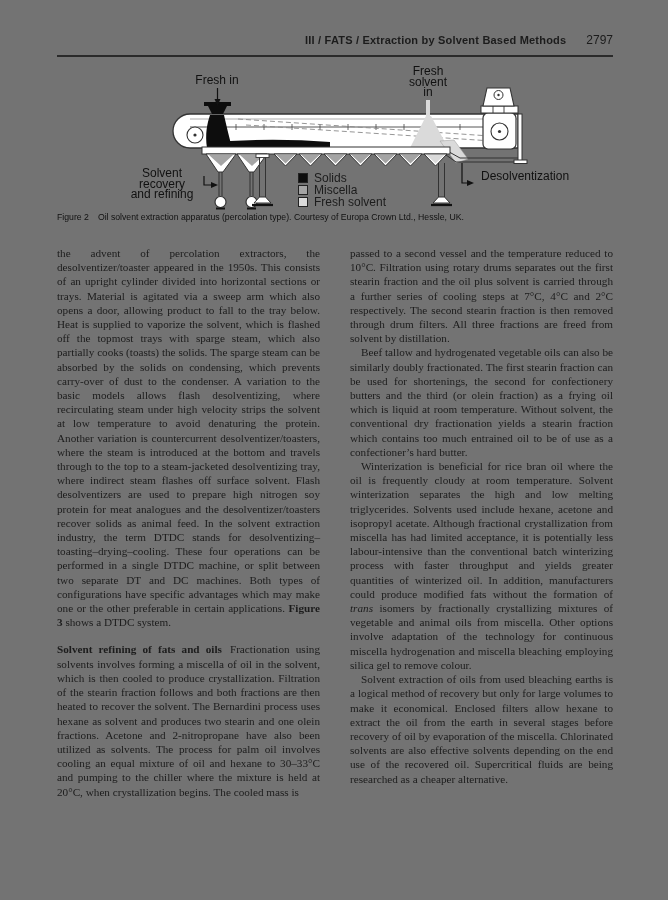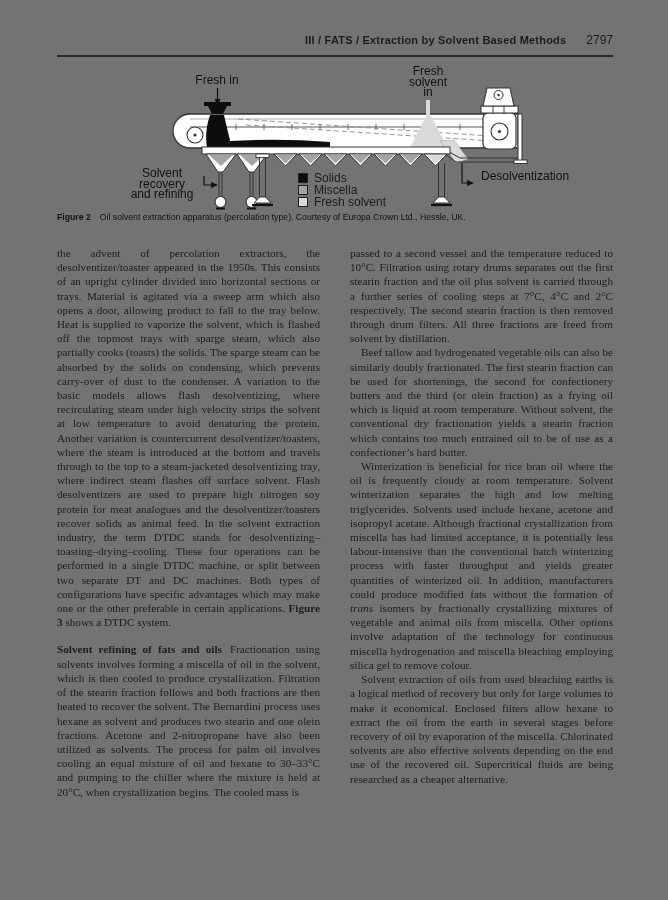--- a/index.html
+++ b/index.html
@@ -30,21 +30,21 @@
   .lbl-desolventization{left:381px; top:109px; width:110px; text-align:left;margin-left:10px;}
   .legend{position:absolute; left:208px; top:110px; font-family:Liberation Sans, sans-serif; font-size:12px;}
   .legend-item{display:flex; align-items:center; height:12px;}
   .legend-swatch{width:8px; height:8px; border:1px solid #222; margin-right:6px; flex:0 0 auto;}
 
   
   .figure-caption{
     position:absolute; top:212px; left:57px; width:556px;
     font-family:"Liberation Sans", sans-serif; font-size:8.7px; color:#111;
   }
-  .figure-caption .cap-label{font-weight:bold; margin-right:9px;}
+  .figure-caption .cap-label{font-weight:normal; margin-right:9px;}
 
   
   .body-columns{
     position:absolute; top:246px; left:57px; width:556px;
     display:flex; gap:30px;
     font-size:11.2px; line-height:14.2px; text-align:justify;
     hyphens:auto; -webkit-hyphens:auto;
   }
   .col{width:267.5px;}
   .col p{margin:0; padding:0;}

